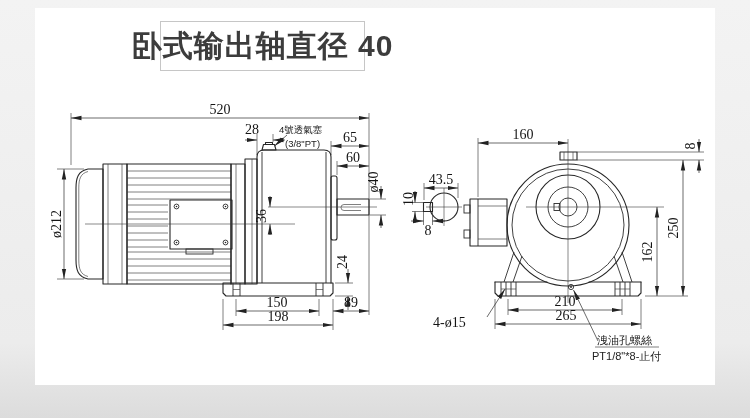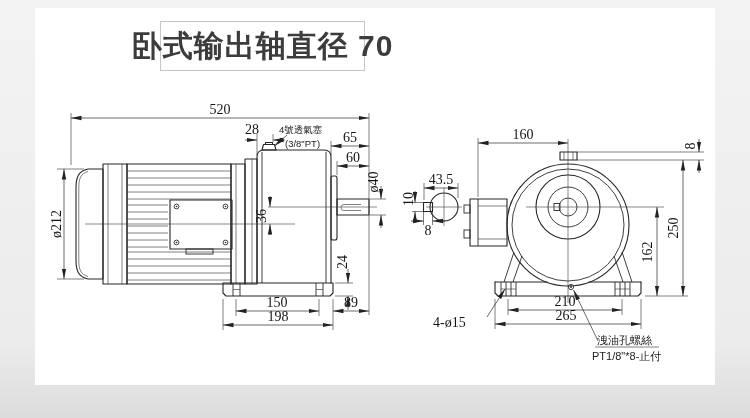--- a/index.html
+++ b/index.html
@@ -31,21 +31,21 @@
   .note{font:9.5px "Liberation Sans",sans-serif;fill:#222;}
   .note2{font:11px "Liberation Sans",sans-serif;fill:#222;}
   .dot{fill:#222;stroke:none;}
 </style>
 </head>
 <body>
 
 <div class="sheet"></div>
 
 <div class="title-box">
-  <span>卧式输出轴直径 70</span>
+  <span>卧式输出轴直径 40</span>
 </div>
 
 <svg width="750" height="418" viewBox="0 0 750 418">
   <defs>
     <marker id="mEnd" markerWidth="12" markerHeight="7" refX="10.5" refY="3" orient="auto" markerUnits="userSpaceOnUse">
       <path d="M0,0.8 L10.5,3 L0,5.2 Z" fill="#222"></path>
     </marker>
     <marker id="mStart" markerWidth="12" markerHeight="7" refX="0.5" refY="3" orient="auto" markerUnits="userSpaceOnUse">
       <path d="M11,0.8 L0.5,3 L11,5.2 Z" fill="#222"></path>
     </marker>

